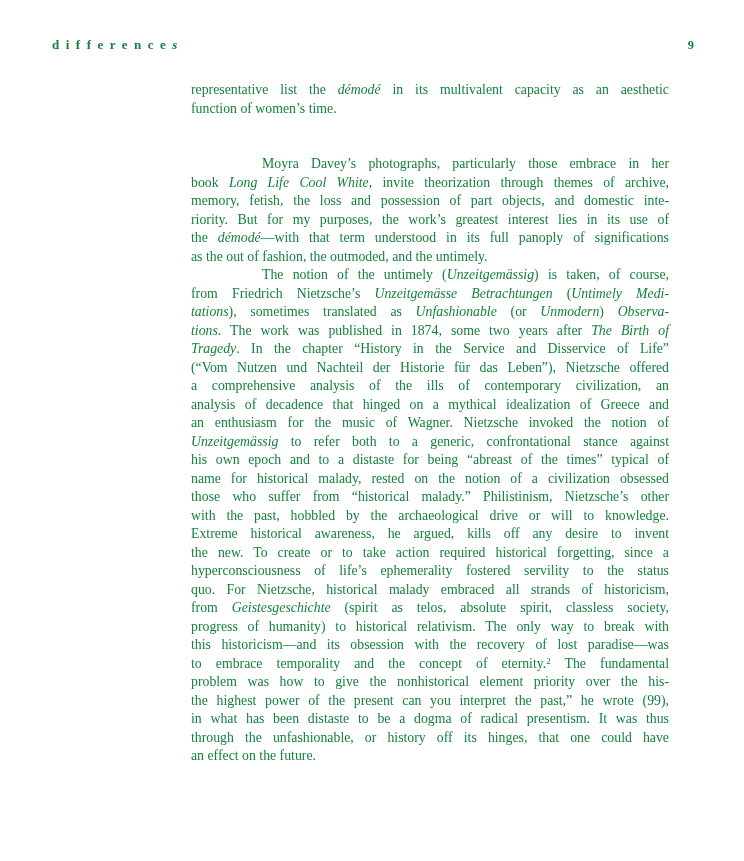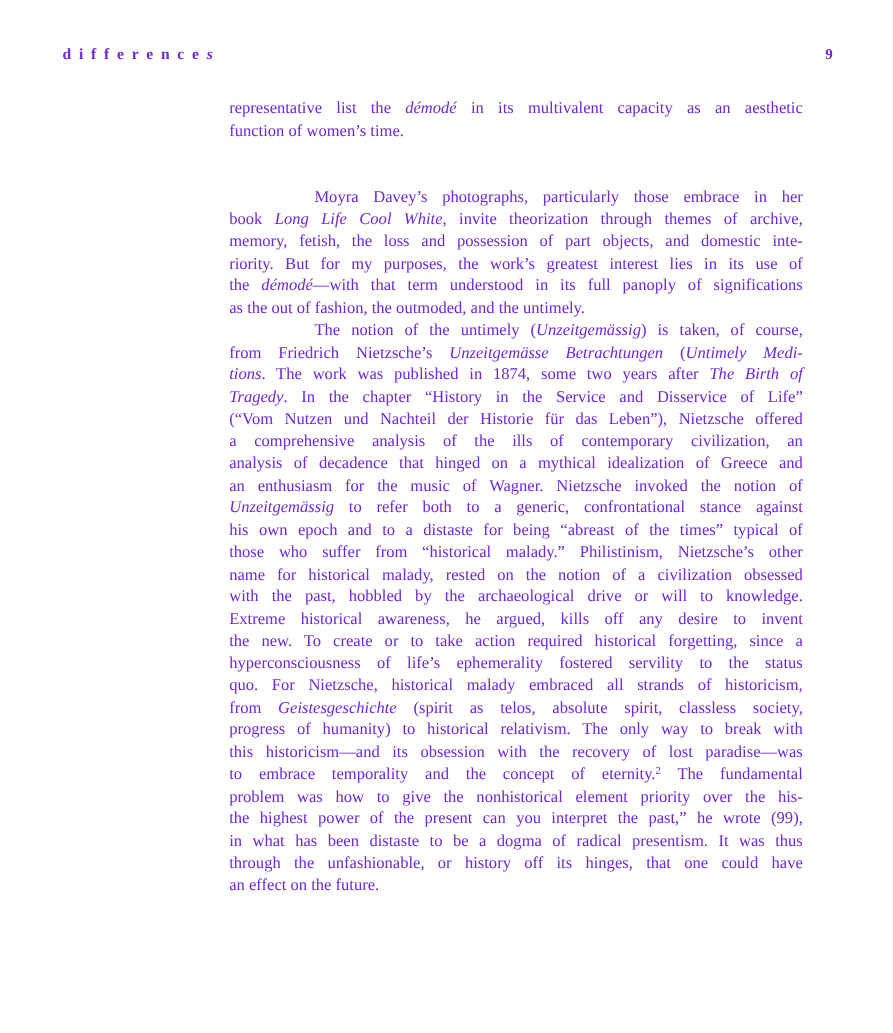--- a/index.html
+++ b/index.html
@@ -3,21 +3,21 @@
 <meta charset="utf-8">
 <style>
   html, body { margin: 0; padding: 0; background: #e8e8e8; }
   .page {
     position: relative;
     width: 744px;
     height: 861px;
     margin: 0 auto;
     background: #ffffff;
     font-family: "Liberation Serif", "DejaVu Serif", serif;
-    color: #6d28d9;
+    color: #15803d;
     overflow: hidden;
   }
   .page-header {
     position: absolute;
     left: 52px;
     right: 50px;
     top: 37px;
     display: flex;
     justify-content: space-between;
     align-items: baseline;
@@ -73,30 +73,31 @@
         <div class="line"><span>Moyra Davey’s photographs, particularly those embrace in her</span></div>
         <div class="line"><span>book </span><span class="it">Long Life Cool White</span><span>, invite theorization through themes of archive,</span></div>
         <div class="line"><span>memory, fetish, the loss and possession of part objects, and domestic inte-</span></div>
         <div class="line"><span>riority. But for my purposes, the work’s greatest interest lies in its use of</span></div>
         <div class="line"><span>the </span><span class="it">démodé</span><span>—with that term understood in its full panoply of significations</span></div>
         <div class="line last"><span>as the out of fashion, the outmoded, and the untimely.</span></div>
       </div>
       <div class="paragraph indented">
         <div class="line"><span>The notion of the untimely (</span><span class="it">Unzeitgemässig</span><span>) is taken, of course,</span></div>
         <div class="line"><span>from Friedrich Nietzsche’s </span><span class="it">Unzeitgemässe Betrachtungen</span><span> (</span><span class="it">Untimely Medi-</span></div>
+        <div class="line"><span class="it">tations</span><span>), sometimes translated as </span><span class="it">Unfashionable</span><span> (or </span><span class="it">Unmodern</span><span>) </span><span class="it">Observa-</span></div>
         <div class="line"><span class="it">tions</span><span>. The work was published in 1874, some two years after </span><span class="it">The Birth of</span></div>
         <div class="line"><span class="it">Tragedy</span><span>. In the chapter “History in the Service and Disservice of Life”</span></div>
         <div class="line"><span>(“Vom Nutzen und Nachteil der Historie für das Leben”), Nietzsche offered</span></div>
         <div class="line"><span>a comprehensive analysis of the ills of contemporary civilization, an</span></div>
         <div class="line"><span>analysis of decadence that hinged on a mythical idealization of Greece and</span></div>
         <div class="line"><span>an enthusiasm for the music of Wagner. Nietzsche invoked the notion of</span></div>
         <div class="line"><span class="it">Unzeitgemässig</span><span> to refer both to a generic, confrontational stance against</span></div>
         <div class="line"><span>his own epoch and to a distaste for being “abreast of the times” typical of</span></div>
+        <div class="line"><span>name for historical malady, rested on the notion of a civilization obsessed</span></div>
         <div class="line"><span>those who suffer from “historical malady.” Philistinism, Nietzsche’s other</span></div>
-        <div class="line"><span>name for historical malady, rested on the notion of a civilization obsessed</span></div>
         <div class="line"><span>with the past, hobbled by the archaeological drive or will to knowledge.</span></div>
         <div class="line"><span>Extreme historical awareness, he argued, kills off any desire to invent</span></div>
         <div class="line"><span>the new. To create or to take action required historical forgetting, since a</span></div>
         <div class="line"><span>hyperconsciousness of life’s ephemerality fostered servility to the status</span></div>
         <div class="line"><span>quo. For Nietzsche, historical malady embraced all strands of historicism,</span></div>
         <div class="line"><span>from </span><span class="it">Geistesgeschichte</span><span> (spirit as telos, absolute spirit, classless society,</span></div>
         <div class="line"><span>progress of humanity) to historical relativism. The only way to break with</span></div>
         <div class="line"><span>this historicism—and its obsession with the recovery of lost paradise—was</span></div>
         <div class="line"><span>to embrace temporality and the concept of eternity.</span><sup>2</sup><span> The fundamental</span></div>
         <div class="line"><span>problem was how to give the nonhistorical element priority over the his-</span></div>

